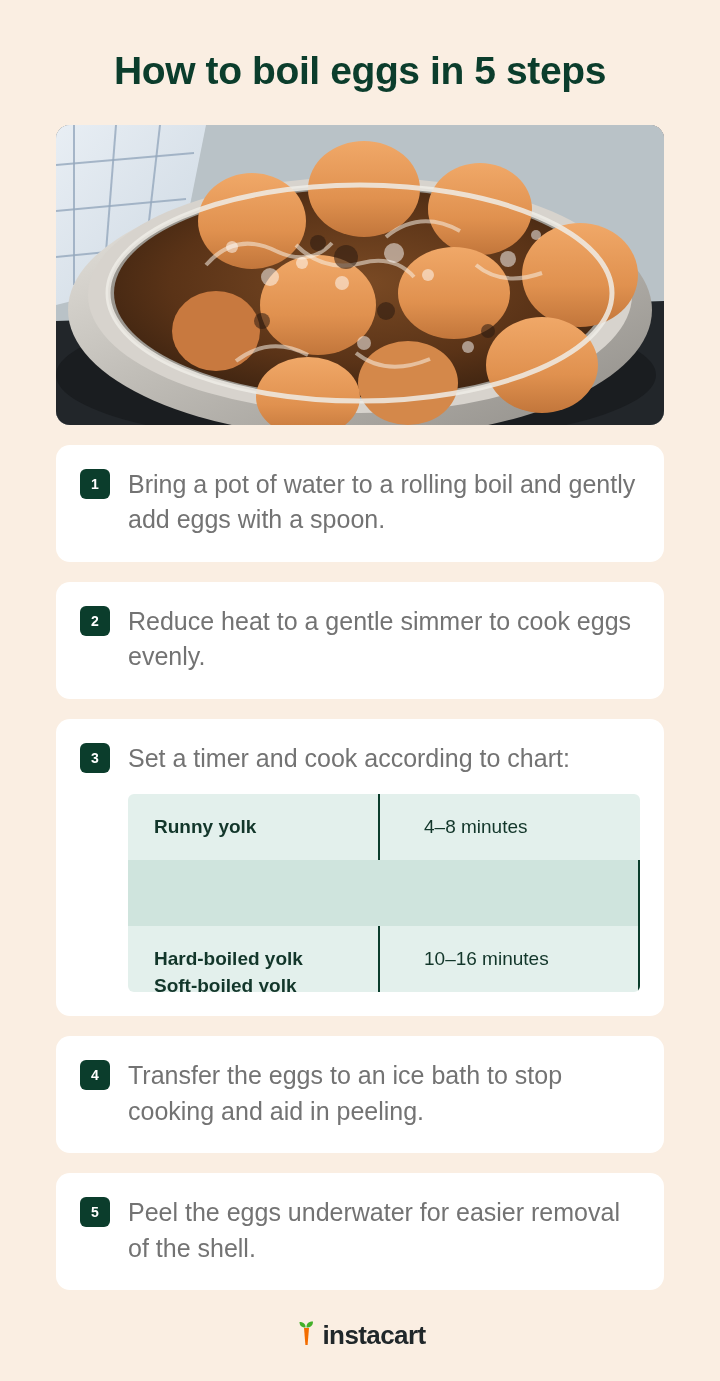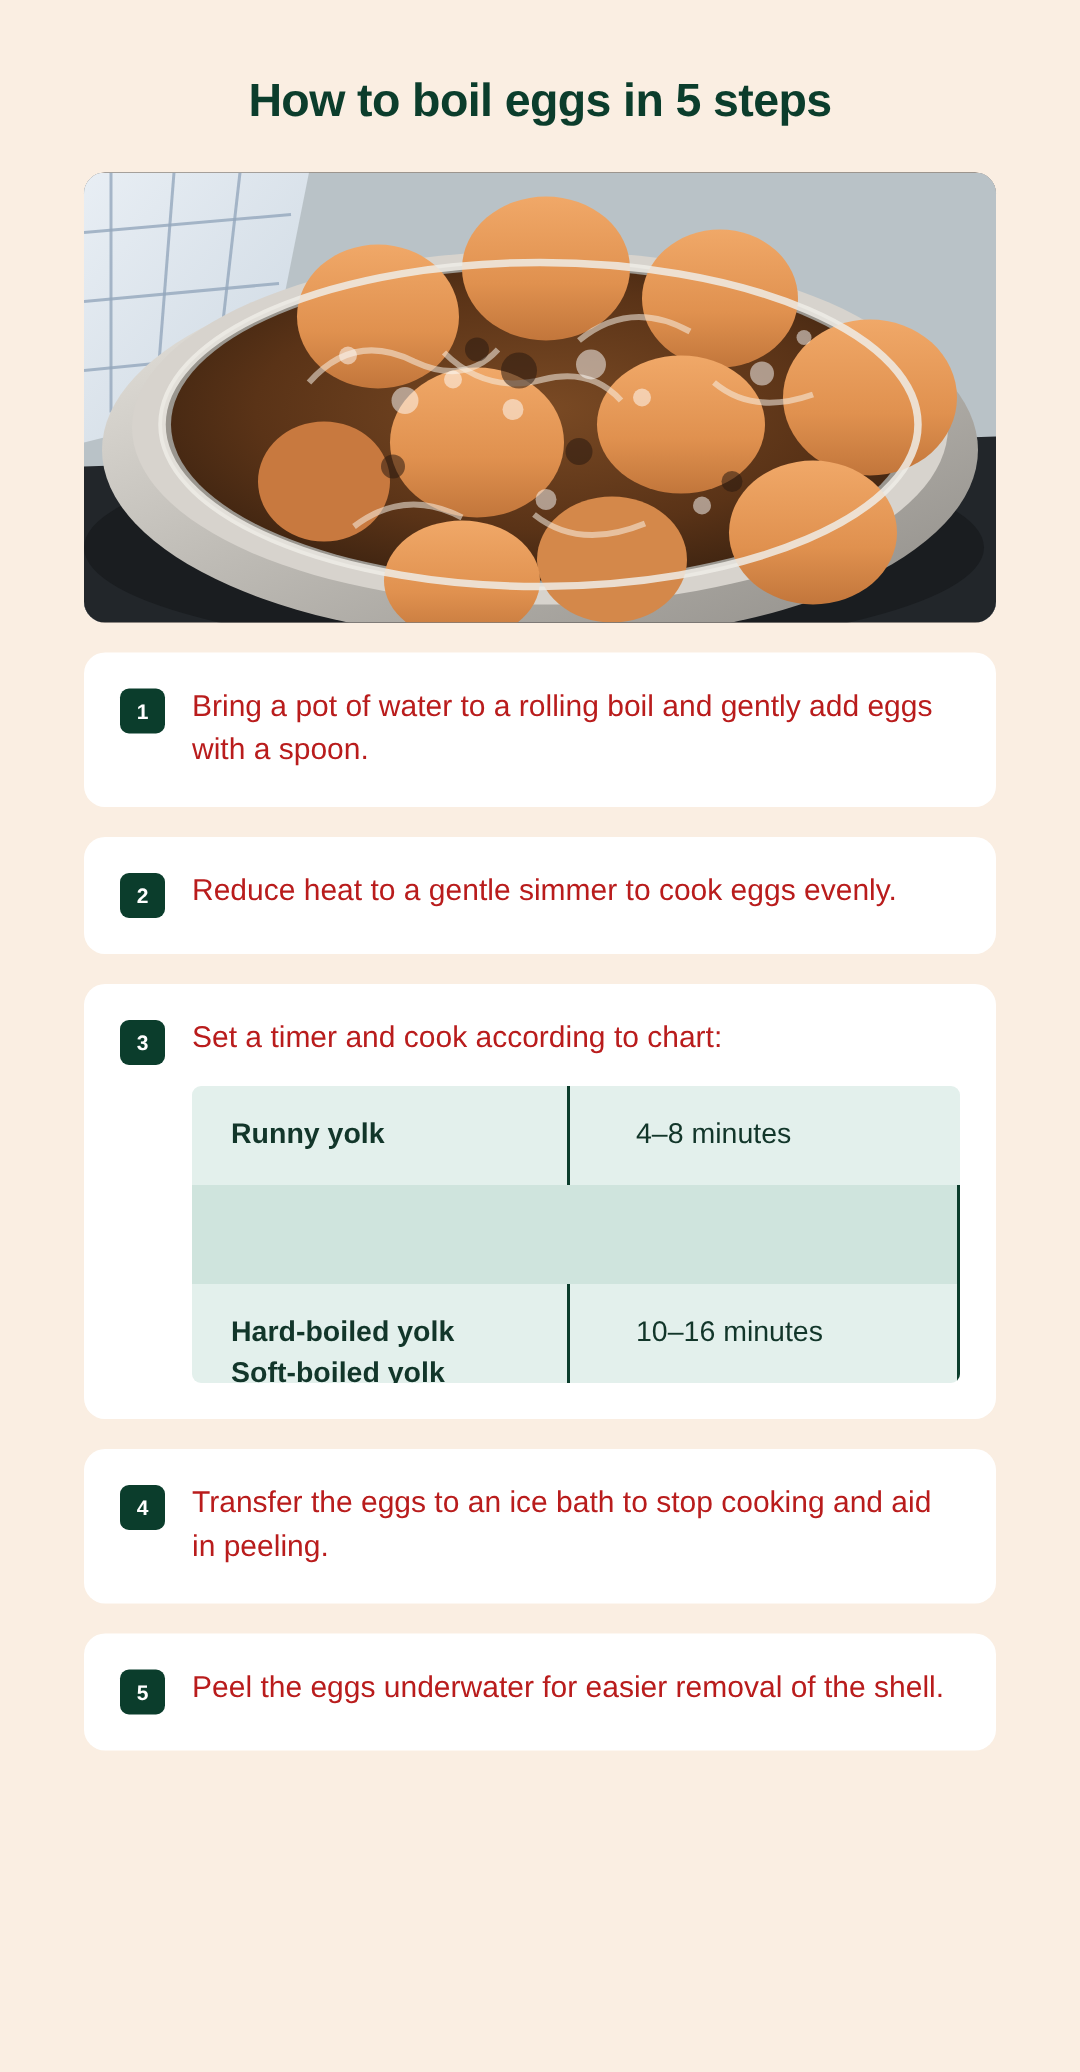--- a/index.html
+++ b/index.html
@@ -16,21 +16,21 @@
   .page {
     width: 720px;
     height: 1381px;
     position: relative;
     box-sizing: border-box;
     padding: 0 56px;
   }
   .title {
     text-align: center;
     color: #0b3d2c;
-    font-size: 31px;
+    font-size: 39px;
     font-weight: bold;
     letter-spacing: -0.4px;
     padding-top: 48px;
     padding-bottom: 0;
     margin: 0;
     line-height: 1.2;
   }
 
   
   .hero {
@@ -69,22 +69,22 @@
     display: flex;
     align-items: center;
     justify-content: center;
     margin-right: 18px;
     margin-top: 2px;
   }
   .step-body {
     flex: 1 1 auto;
   }
   .step-text {
-    color: #b91c1c;
-    font-size: 20px;
+    color: #737373;
+    font-size: 25px;
     line-height: 1.42;
     margin: 0;
   }
 
   
   .chart {
     margin-top: 18px;
     border-radius: 6px;
     overflow: hidden;
     width: 100%;
@@ -279,14 +279,24 @@
     </div>
   </div>
 
   <div class="card">
     <div class="badge">5</div>
     <div class="step-body">
       <p class="step-text">Peel the eggs underwater for easier removal of the shell.</p>
     </div>
   </div>
 
+  <div class="footer">
+    <span>
+      <svg width="22" height="26" viewBox="0 0 22 26">
+        <path d="M9 7 L14 7 L12.6 24 L10.4 24 Z" fill="#f36d00"></path>
+        <path d="M11.5 6 C11.5 2 14 0.5 18 0.5 C18 4.5 15.5 6.5 11.5 6.5 Z" fill="#43b02a"></path>
+        <path d="M10.5 6 C10.5 2.5 8 1 4.5 1 C4.5 4.8 7 6.5 10.5 6.5 Z" fill="#43b02a"></path>
+      </svg>
+    </span>
+    <span class="footer-logo-text">instacart</span>
+  </div>
 
 </div>
 
 </body></html>

